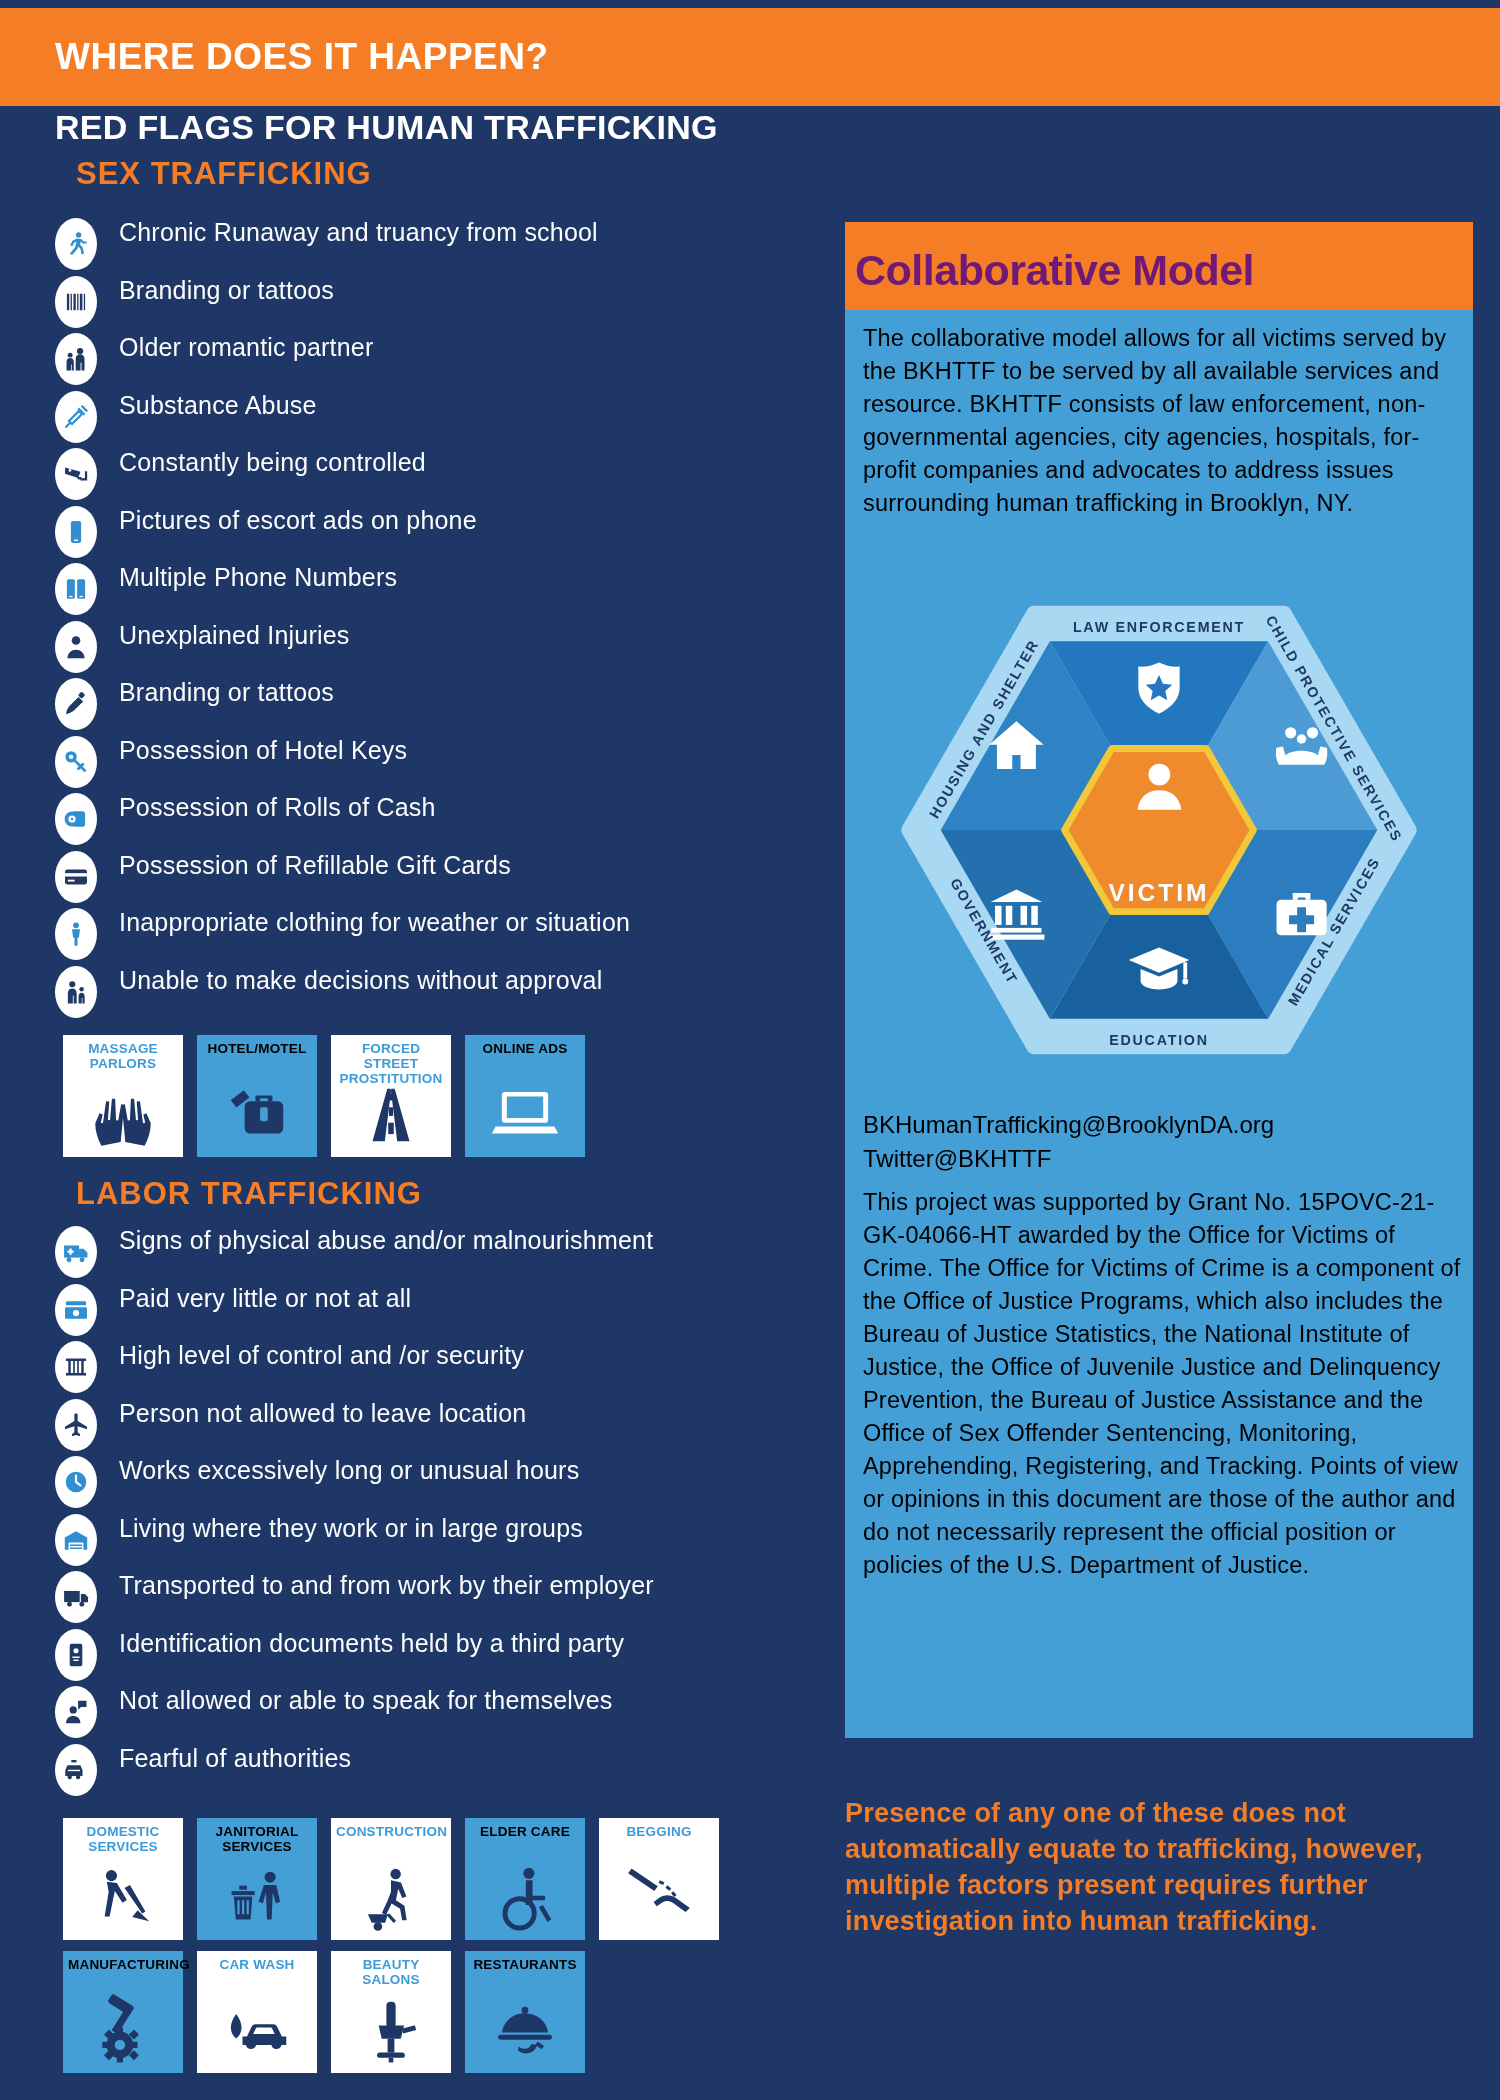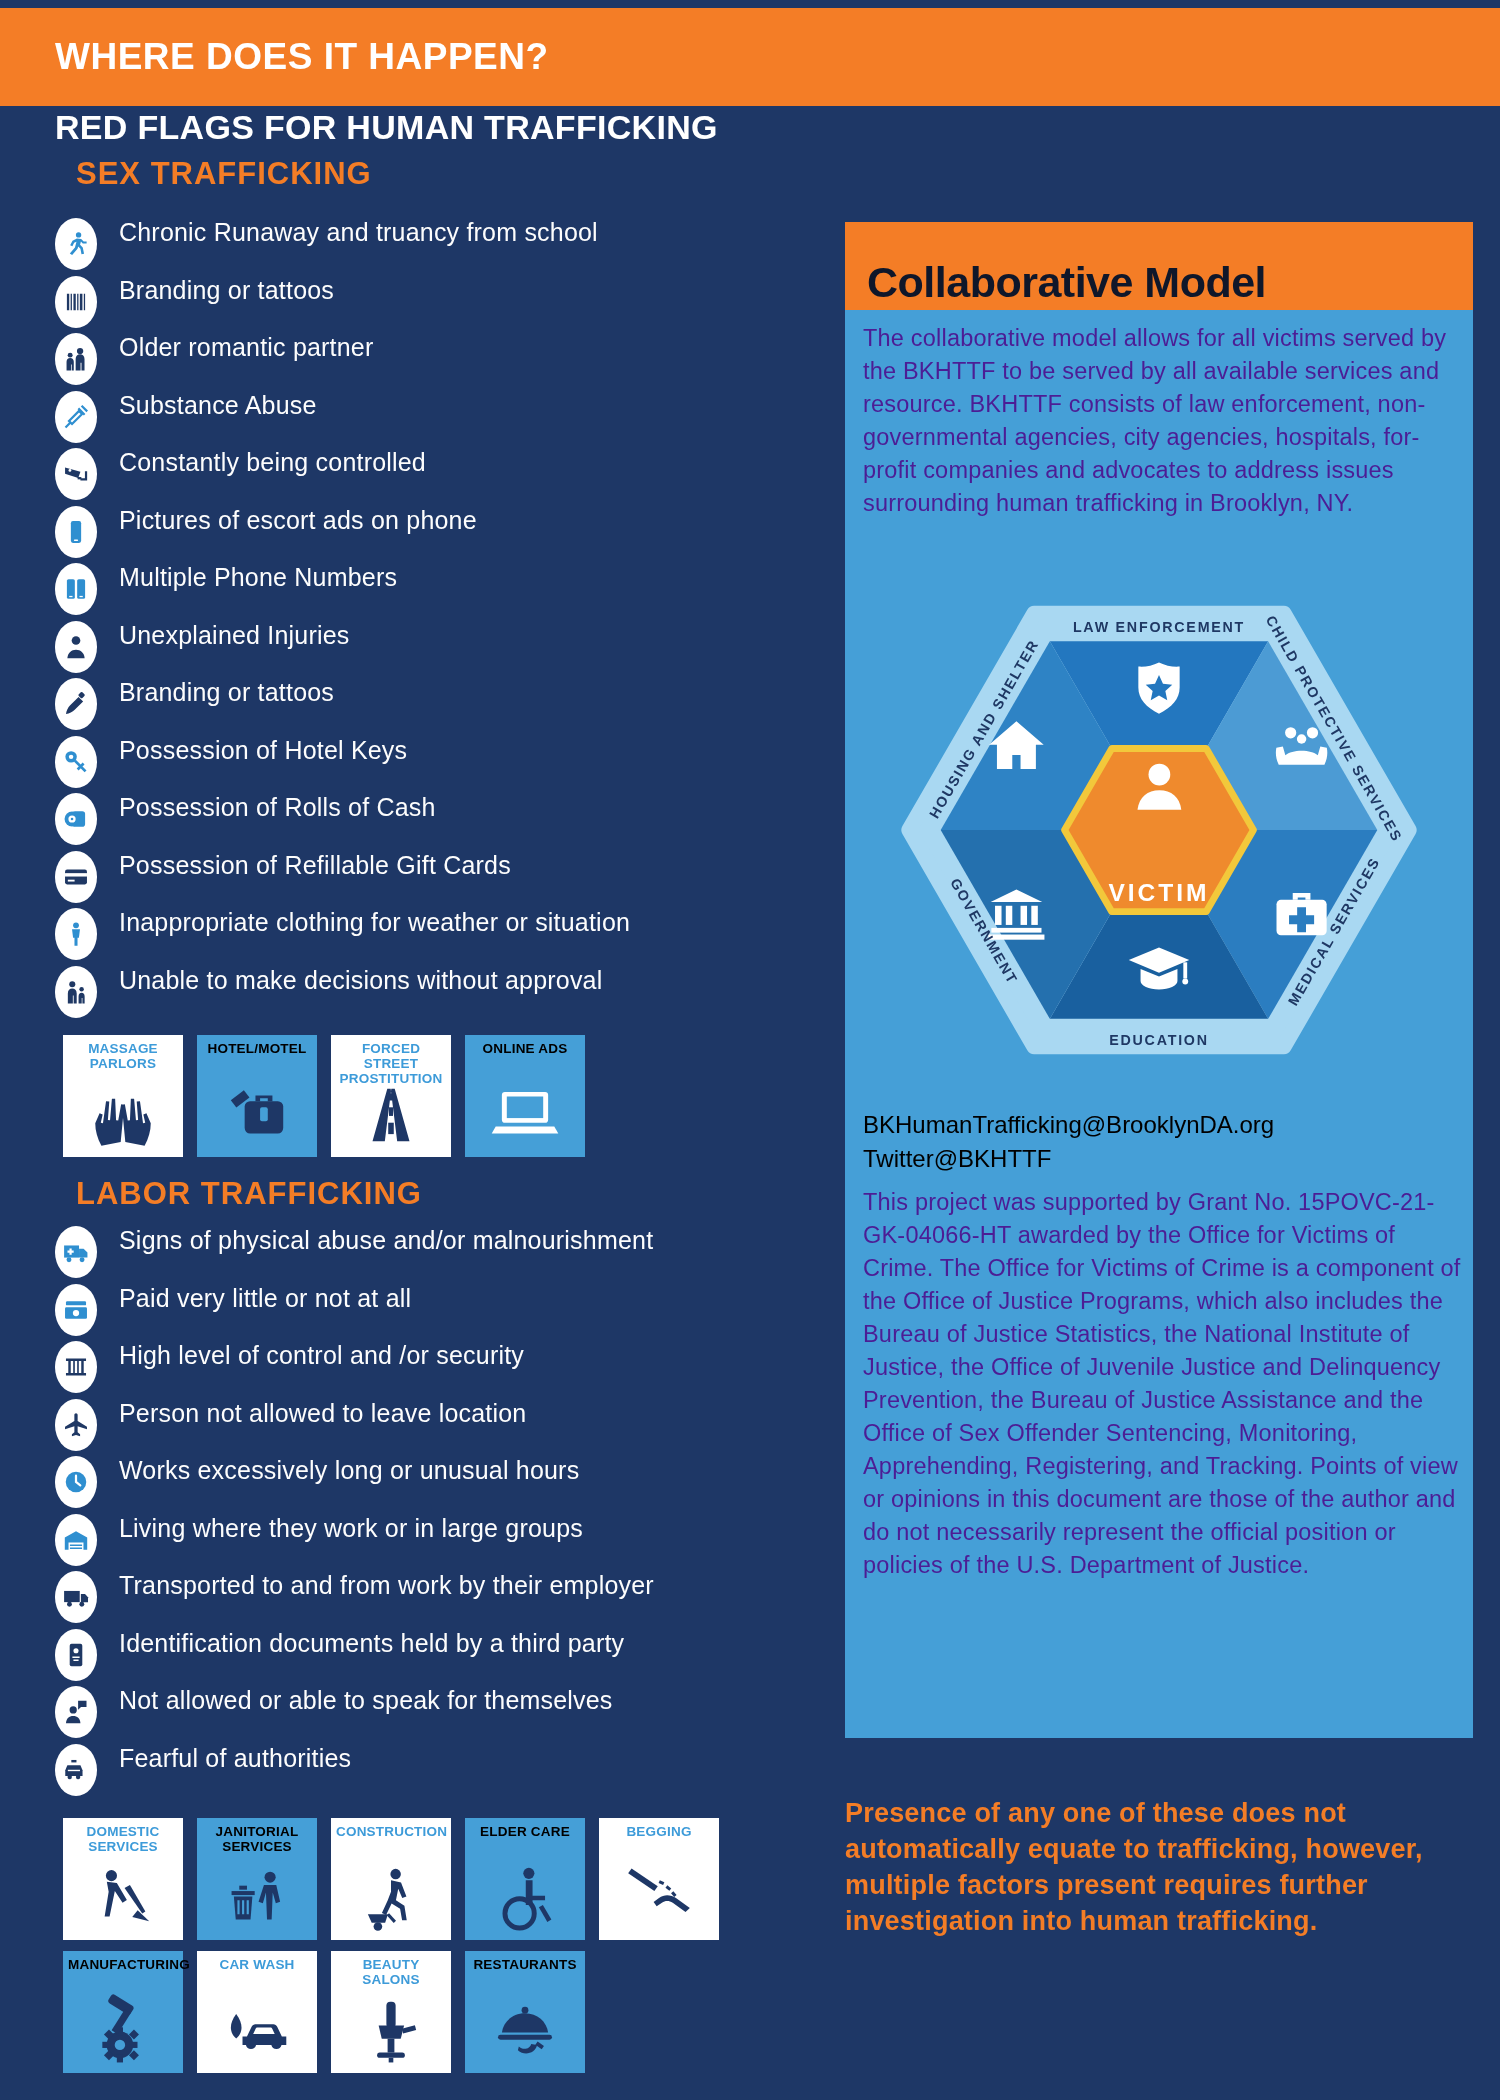--- a/index.html
+++ b/index.html
@@ -34,23 +34,23 @@
   .tile{width:120px;height:122px;position:relative;flex:0 0 120px;}
   .tile.white{background:#fff;}
   .tile.blue{background:#459FD7;}
   .tile-label{padding:7px 5px 0 5px;text-align:center;font-size:13.5px;line-height:1.1;font-weight:bold;letter-spacing:.2px;}
   .tile.white .tile-label{color:#3D9BD9;}
   .tile.blue .tile-label{color:#000000;}
   .tile-icon{position:absolute;left:50%;bottom:5px;transform:translateX(-50%);width:74px;height:74px;}
   .tile .tile-icon{color:#1E3766;fill:currentColor;}
   
   #collab-header{left:845px;top:222px;width:628px;height:88px;background:#F47D26;}
-  #collab-header h2{margin:16px;padding-left:6px;line-height:88px;font-size:43px;font-weight:bold;color:#0f172a;letter-spacing:-.5px;}
+  #collab-header h2{margin:4px;padding-left:6px;line-height:88px;font-size:43px;font-weight:bold;color:#701a75;letter-spacing:-.5px;}
   #collab-panel{left:845px;top:310px;width:628px;height:1428px;background:#459FD7;}
-  .panel-text{color:#4c1d95;font-size:23.5px;line-height:33px;letter-spacing:.2px;}
+  .panel-text{color:#000000;font-size:23.5px;line-height:33px;letter-spacing:.2px;}
   #collab-intro{left:18px;top:12px;width:596px;}
   #hex-wrap{left:19px;top:262px;width:590px;height:522px;}
   #collab-contact{left:18px;top:798px;font-weight:normal;font-size:24px;line-height:34px;color:#000000;}
   #collab-grant{left:18px;top:876px;width:598px;}
   #notice{left:845px;top:1795px;width:622px;color:#F47D26;font-size:27px;font-weight:bold;line-height:36px;letter-spacing:.2px;}
   
   .hexlbl{font-family:"Liberation Sans",sans-serif;font-size:14.5px;font-weight:bold;fill:#1F3864;letter-spacing:1.8px;text-anchor:middle;}
   .victimlbl{font-family:"Liberation Sans",sans-serif;font-size:25px;font-weight:bold;fill:#fff;letter-spacing:3px;text-anchor:middle;}
 </style>
 </head>

